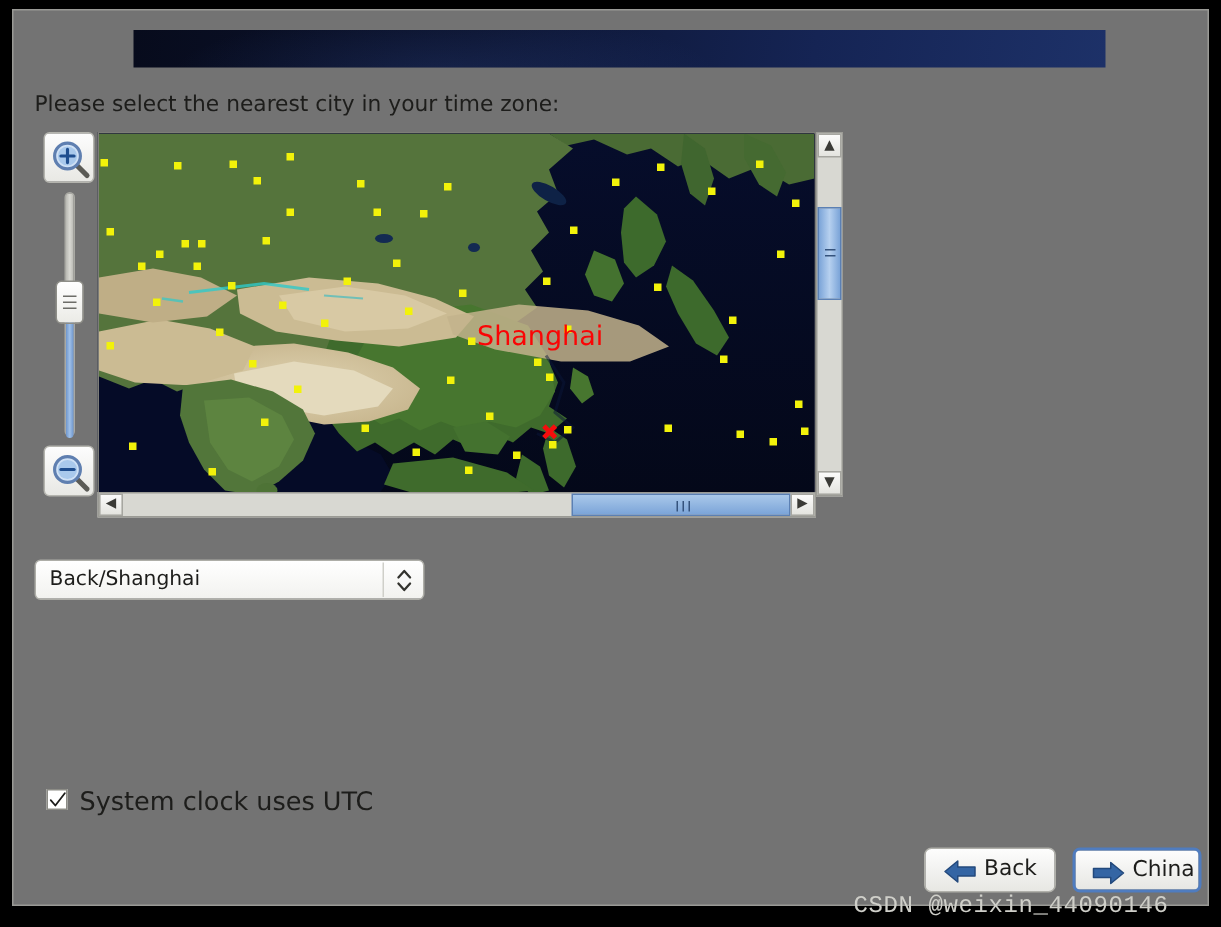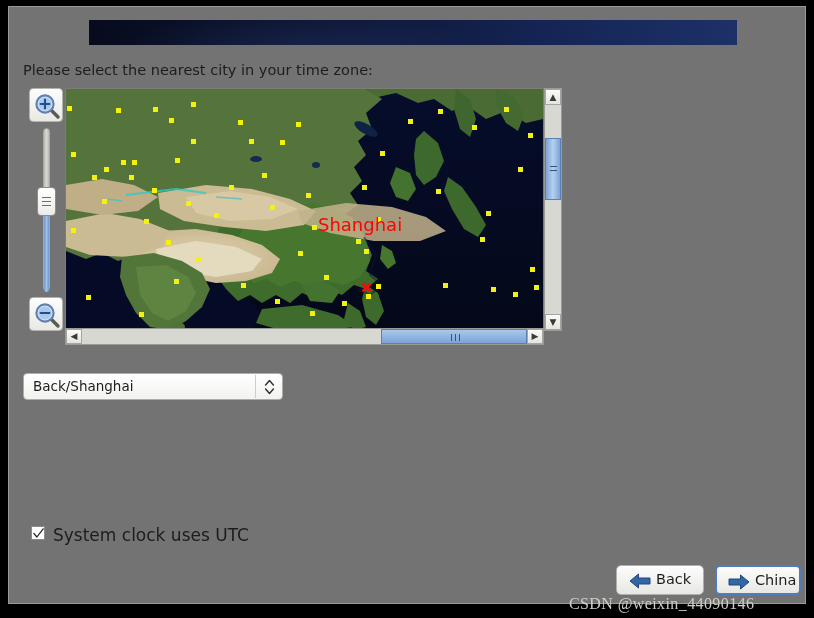--- a/index.html
+++ b/index.html
@@ -330,21 +330,21 @@
   #next-btn .nav-arrow { left: 11px; }
 
   
   #watermark {
     position: absolute;
     left: 560px; top: 588px;
     font-size: 16px;
     color: #cfcfc9;
     letter-spacing: 0.4px;
     white-space: nowrap;
-    font-family: Liberation Serif, serif;
+    font-family: Liberation Mono, monospace;
   }
 </style>
 </head>
 <body>
 
 <div id="screen">
   <div id="dialog">
 
     <div id="banner">
       <div id="banner-sheen"></div>

